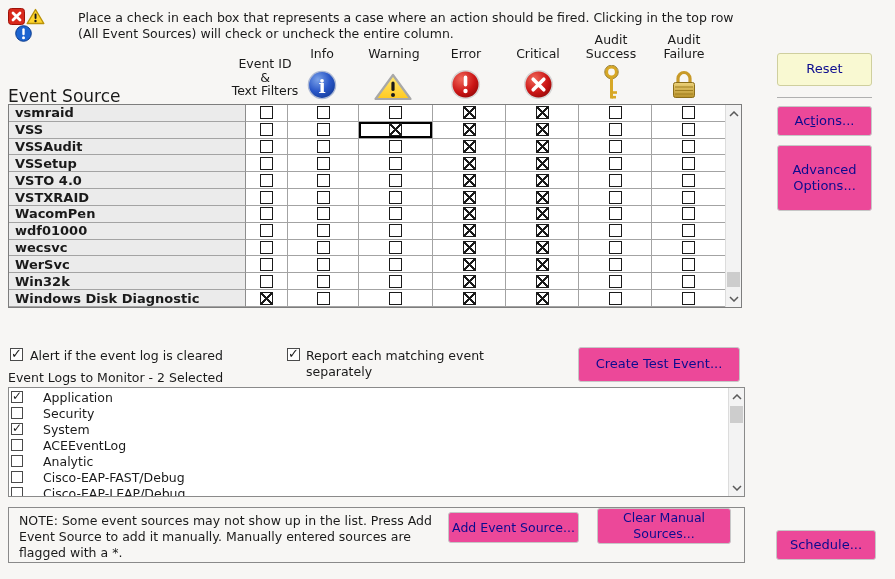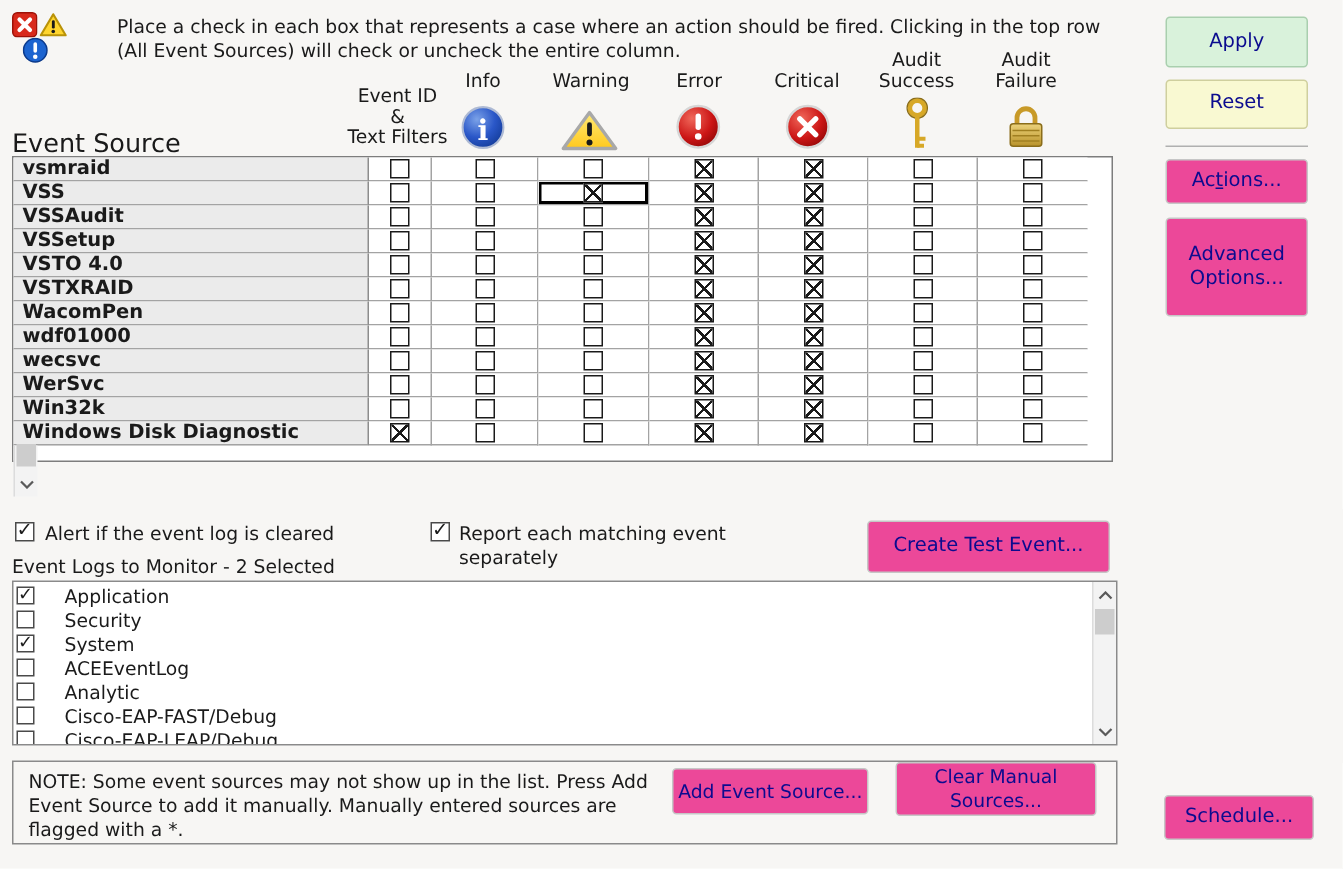--- a/index.html
+++ b/index.html
@@ -12,21 +12,21 @@
   
   .btn{display:flex;align-items:center;justify-content:center;text-align:center;
        background:#ec4899;border:1px solid #c6c6c6;border-radius:3px;
        color:#0b0b8f;font-size:13px;line-height:1.25;cursor:default;box-sizing:border-box;}
   .btn.green{background:#d9f2db;border-color:#a9cfae;}
   .btn.yellow{background:#f9f9d2;border-color:#cfcf9e;}
   .u{text-decoration:underline;}
 
   
   #grid{left:8px;top:104px;width:734px;height:204px;border:1px solid #7d7d7d;background:#fff;
-        display:flex;box-sizing:border-box;flex-direction:column;}
+        display:flex;box-sizing:border-box;}
   #grid-rows{width:716px;display:flex;flex-direction:column;}
   .grow{flex:1;display:flex;min-height:0;}
   .glabel{width:237px;box-sizing:border-box;background:#ebebeb;border-right:1px solid #8d8d8d;
           border-bottom:1px solid #a3a3a3;font-size:13px;font-weight:bold;
           display:flex;align-items:center;padding-left:6px;white-space:nowrap;overflow:hidden;}
   .gcell{box-sizing:border-box;border-right:1px solid #a3a3a3;border-bottom:1px solid #a3a3a3;
          display:flex;align-items:center;justify-content:center;background:#fff;}
   .gc0{width:42px;} .gc1{width:71px;} .gc2{width:74px;} .gc3{width:73px;}
   .gc4{width:73px;} .gc5{width:73px;} .gc6{width:73px;border-right:none;}
   .gcell.focused{box-shadow:inset 0 0 0 2px #000;}
@@ -541,21 +541,20 @@
       </div>
     </div>
   </div>
 
   <div id="notebox" class="abs">
     <div class="abs txt" style="left:10px;top:5px;width:430px;">NOTE: Some event sources may not show up in the list.  Press Add Event Source to add it manually.  Manually entered sources are flagged with a *.</div>
   </div>
   <div class="btn abs" style="left:448px;top:512px;width:131px;height:31px;font-size:12.5px;">Add Event Source...</div>
   <div class="btn abs" style="left:597px;top:508px;width:134px;height:36px;font-size:12.5px;padding:0 14px;">Clear Manual Sources...</div>
 
-  <div class="btn green abs" style="left:777px;top:11px;width:95px;height:34px;">Apply</div>
   <div class="btn yellow abs" style="left:777px;top:53px;width:95px;height:33px;">Reset</div>
   <div class="divline abs" style="left:777px;top:97px;width:95px;"></div>
   <div class="btn abs" style="left:777px;top:106px;width:95px;height:30px;">
     <span><span>Ac</span><span class="u">t</span><span>ions...</span></span>
   </div>
   <div class="btn abs" style="left:777px;top:145px;width:95px;height:66px;flex-direction:column;">
     <span>Advanced</span>
     <span>Options...</span>
   </div>
   <div class="btn abs" style="left:776px;top:530px;width:100px;height:30px;">Schedule...</div>

